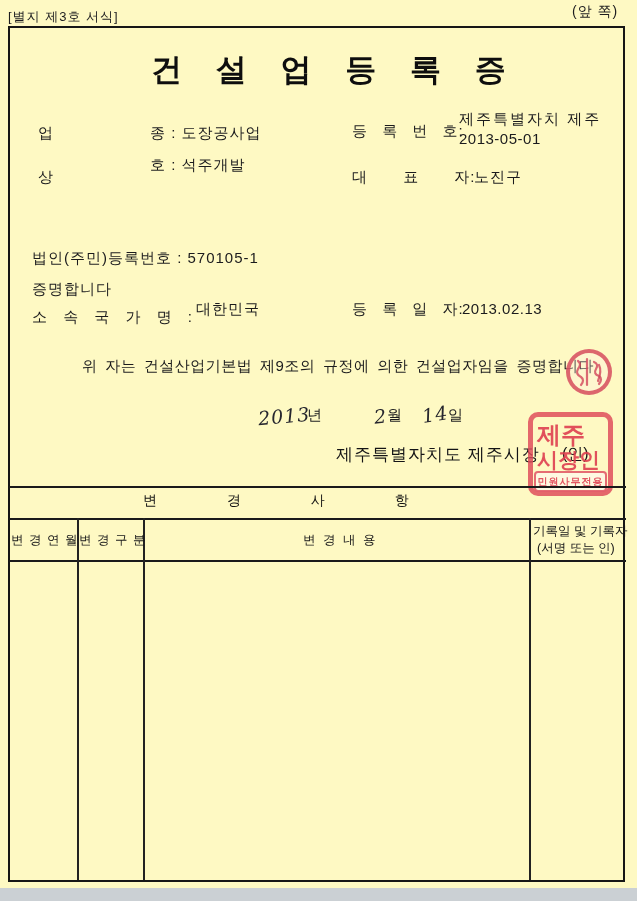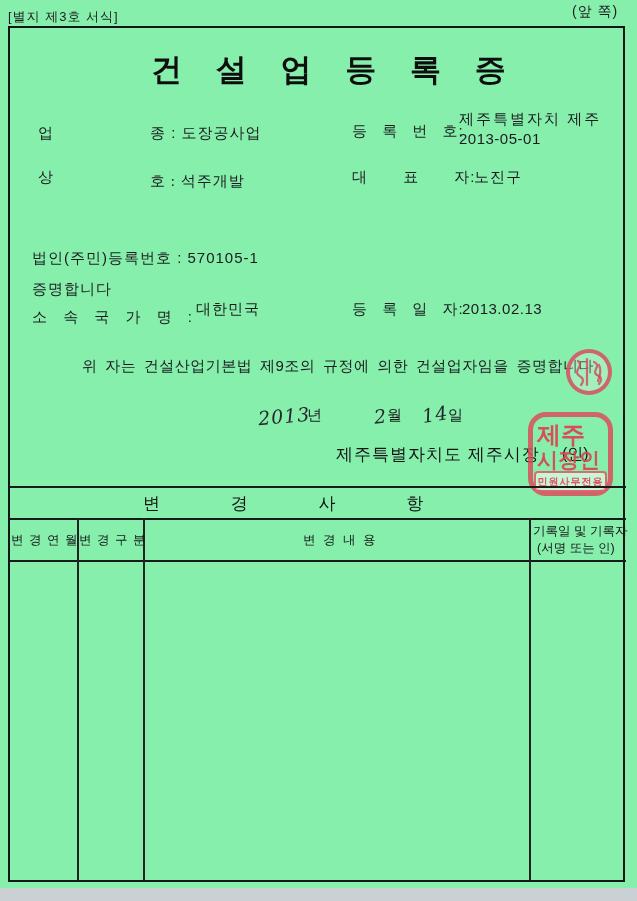--- a/index.html
+++ b/index.html
@@ -1,19 +1,19 @@
 <!DOCTYPE html>
 <html><head>
 <meta charset="utf-8">
 <style>
   html,body{margin:0;padding:0;}
   .page{
     position:relative;
     width:637px;height:901px;
-    background:#86efac;
+    background:#fef9c3;
     font-family:"Liberation Sans", sans-serif;
     color:#1d1d1f;
     overflow:hidden;
   }
   .abs{position:absolute;white-space:pre;}
   .sm{font-size:13px;letter-spacing:1px;}
   .doc-box{
     position:absolute;left:8px;top:26px;width:613px;height:852px;
     border:2px solid #161616;background:transparent;
   }
@@ -22,33 +22,33 @@
     font-size:31px;font-weight:600;color:#0e0e0e;
     word-spacing:24px;letter-spacing:1px;
   }
   .f{font-size:15px;letter-spacing:1px;color:#1b1b1d;}
   .ws9{word-spacing:9px;}
   .ws10{word-spacing:10px;}
   .ws30{word-spacing:30px;}
   .hline{position:absolute;left:9px;width:617px;height:2px;background:#1a1a1a;}
   .vline{position:absolute;width:1.5px;background:#222;}
   .th{font-size:12.5px;letter-spacing:1px;color:#151517;}
-  .section-title{font-size:17px;letter-spacing:2px;word-spacing:62px;color:#111;}
+  .section-title{font-size:14px;letter-spacing:2px;word-spacing:62px;color:#111;}
   .hand{
     font-family:"DejaVu Serif", serif;font-style:italic;
     color:#26262e;font-size:19px;letter-spacing:1px;
   }
   .round-seal{
     position:absolute;left:566px;top:349px;width:46px;height:46px;
     border:4px solid rgba(214,75,92,.85);border-radius:50%;
     box-sizing:border-box;background:rgba(255,240,242,.25);
   }
   .sq-stamp{
     position:absolute;left:528px;top:412px;width:85px;height:84px;
-    border:5px solid rgba(222,72,88,.82);border-radius:18px;
+    border:5px solid rgba(222,72,88,.82);border-radius:10px;
     box-sizing:border-box;
   }
   .sq-row{
     position:absolute;left:4px;right:4px;display:flex;
     justify-content:space-between;
     font-weight:bold;color:rgba(222,62,80,.9);
   }
   .sq-footer{
     position:absolute;left:1px;right:1px;bottom:-1px;height:17px;
     border:2px solid rgba(222,72,88,.8);border-radius:4px;
@@ -75,21 +75,21 @@
 
   <span class="abs doc-title" style="left:151px;top:49px;">건 설 업 등 록 증</span>
 
   <span class="abs f" style="left:38px;top:124px;">업</span>
   <span class="abs f" style="left:150px;top:124px;">종 : 도장공사업</span>
   <span class="abs f ws9" style="left:352px;top:122px;">등 록 번 호:</span>
   <span class="abs f" style="left:459px;top:110px;letter-spacing:2px;">제주특별자치 제주</span>
   <span class="abs f" style="left:459px;top:130px;letter-spacing:.5px;">2013-05-01</span>
 
   <span class="abs f" style="left:38px;top:168px;">상</span>
-  <span class="abs f" style="left:150px;top:172px;font-family:Liberation Serif, serif;">호 : 석주개발</span>
+  <span class="abs f" style="left:150px;top:156px;">호 : 석주개발</span>
   <span class="abs f ws30" style="left:352px;top:168px;">대 표 자:</span>
   <span class="abs f" style="left:474px;top:168px;">노진구</span>
 
 
   <span class="abs f" style="left:32px;top:249px;letter-spacing:1px;">법인(주민)등록번호 : 570105-1</span>
 
   <span class="abs f" style="left:32px;top:280px;">증명합니다</span>
   <span class="abs f ws10" style="left:32px;top:308px;">소 속 국 가 명 :</span>
   <span class="abs f" style="left:196px;top:300px;">대한민국</span>
   <span class="abs f ws9" style="left:352px;top:300px;">등 록 일 자:</span>

